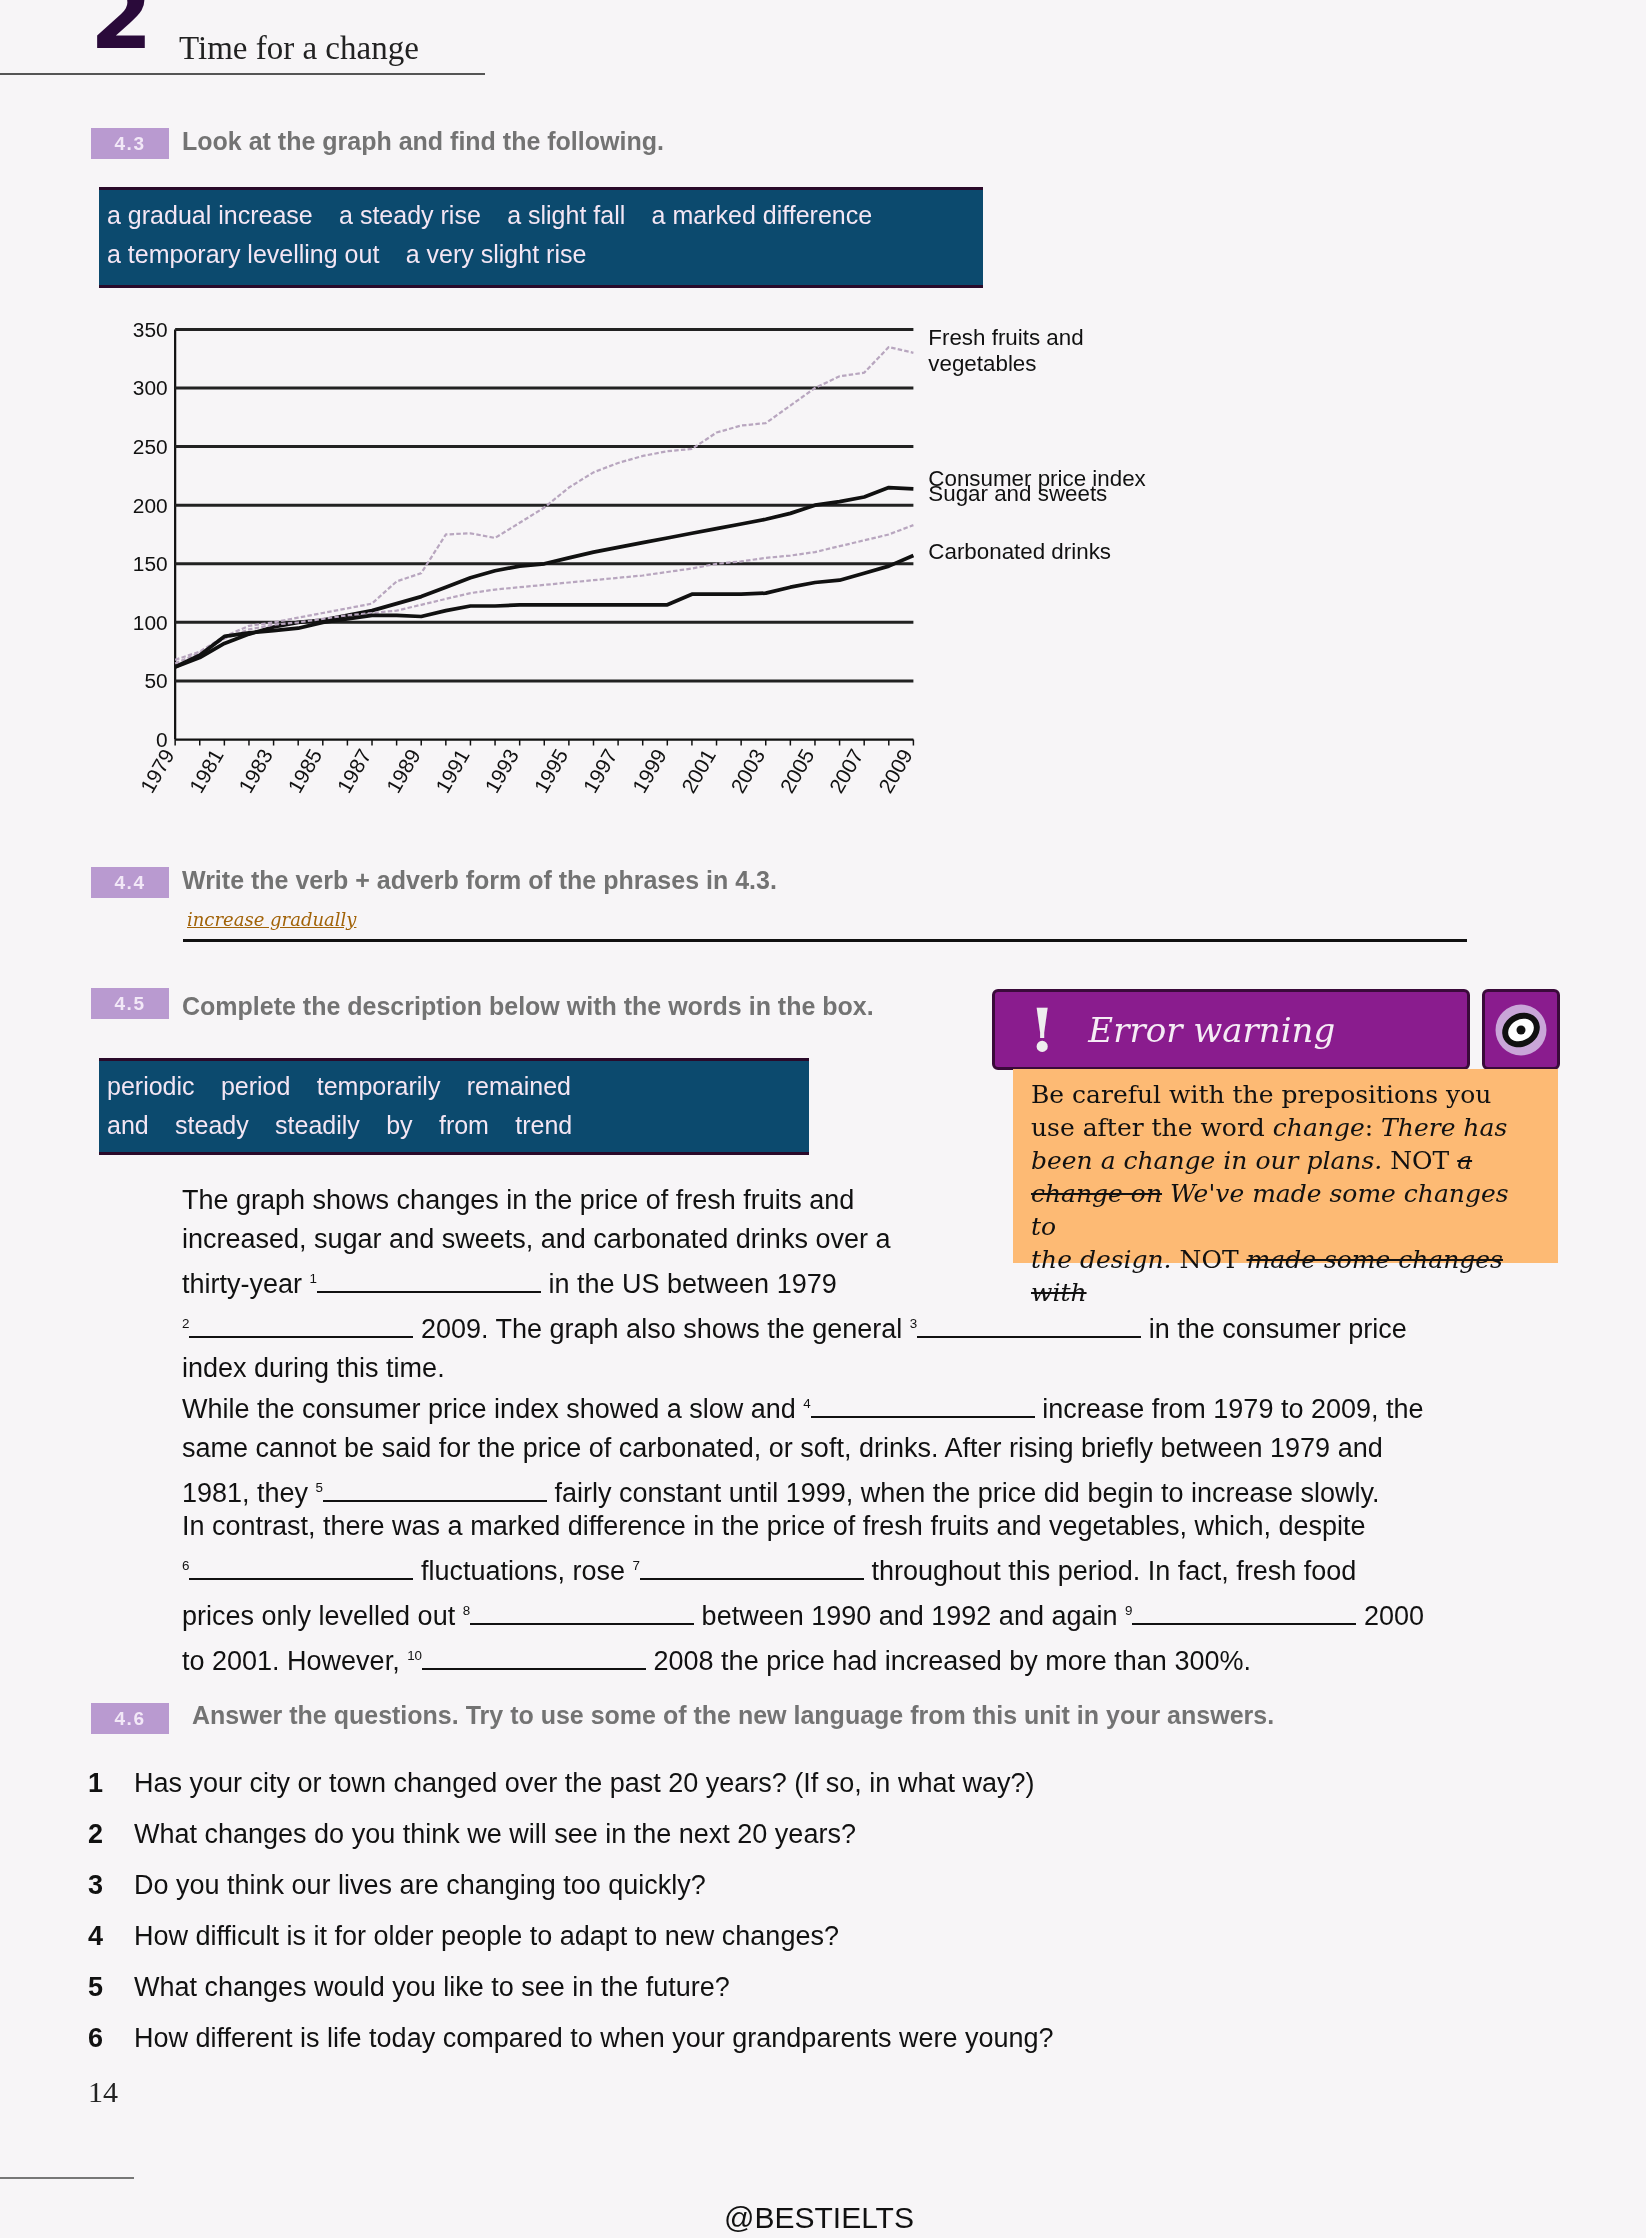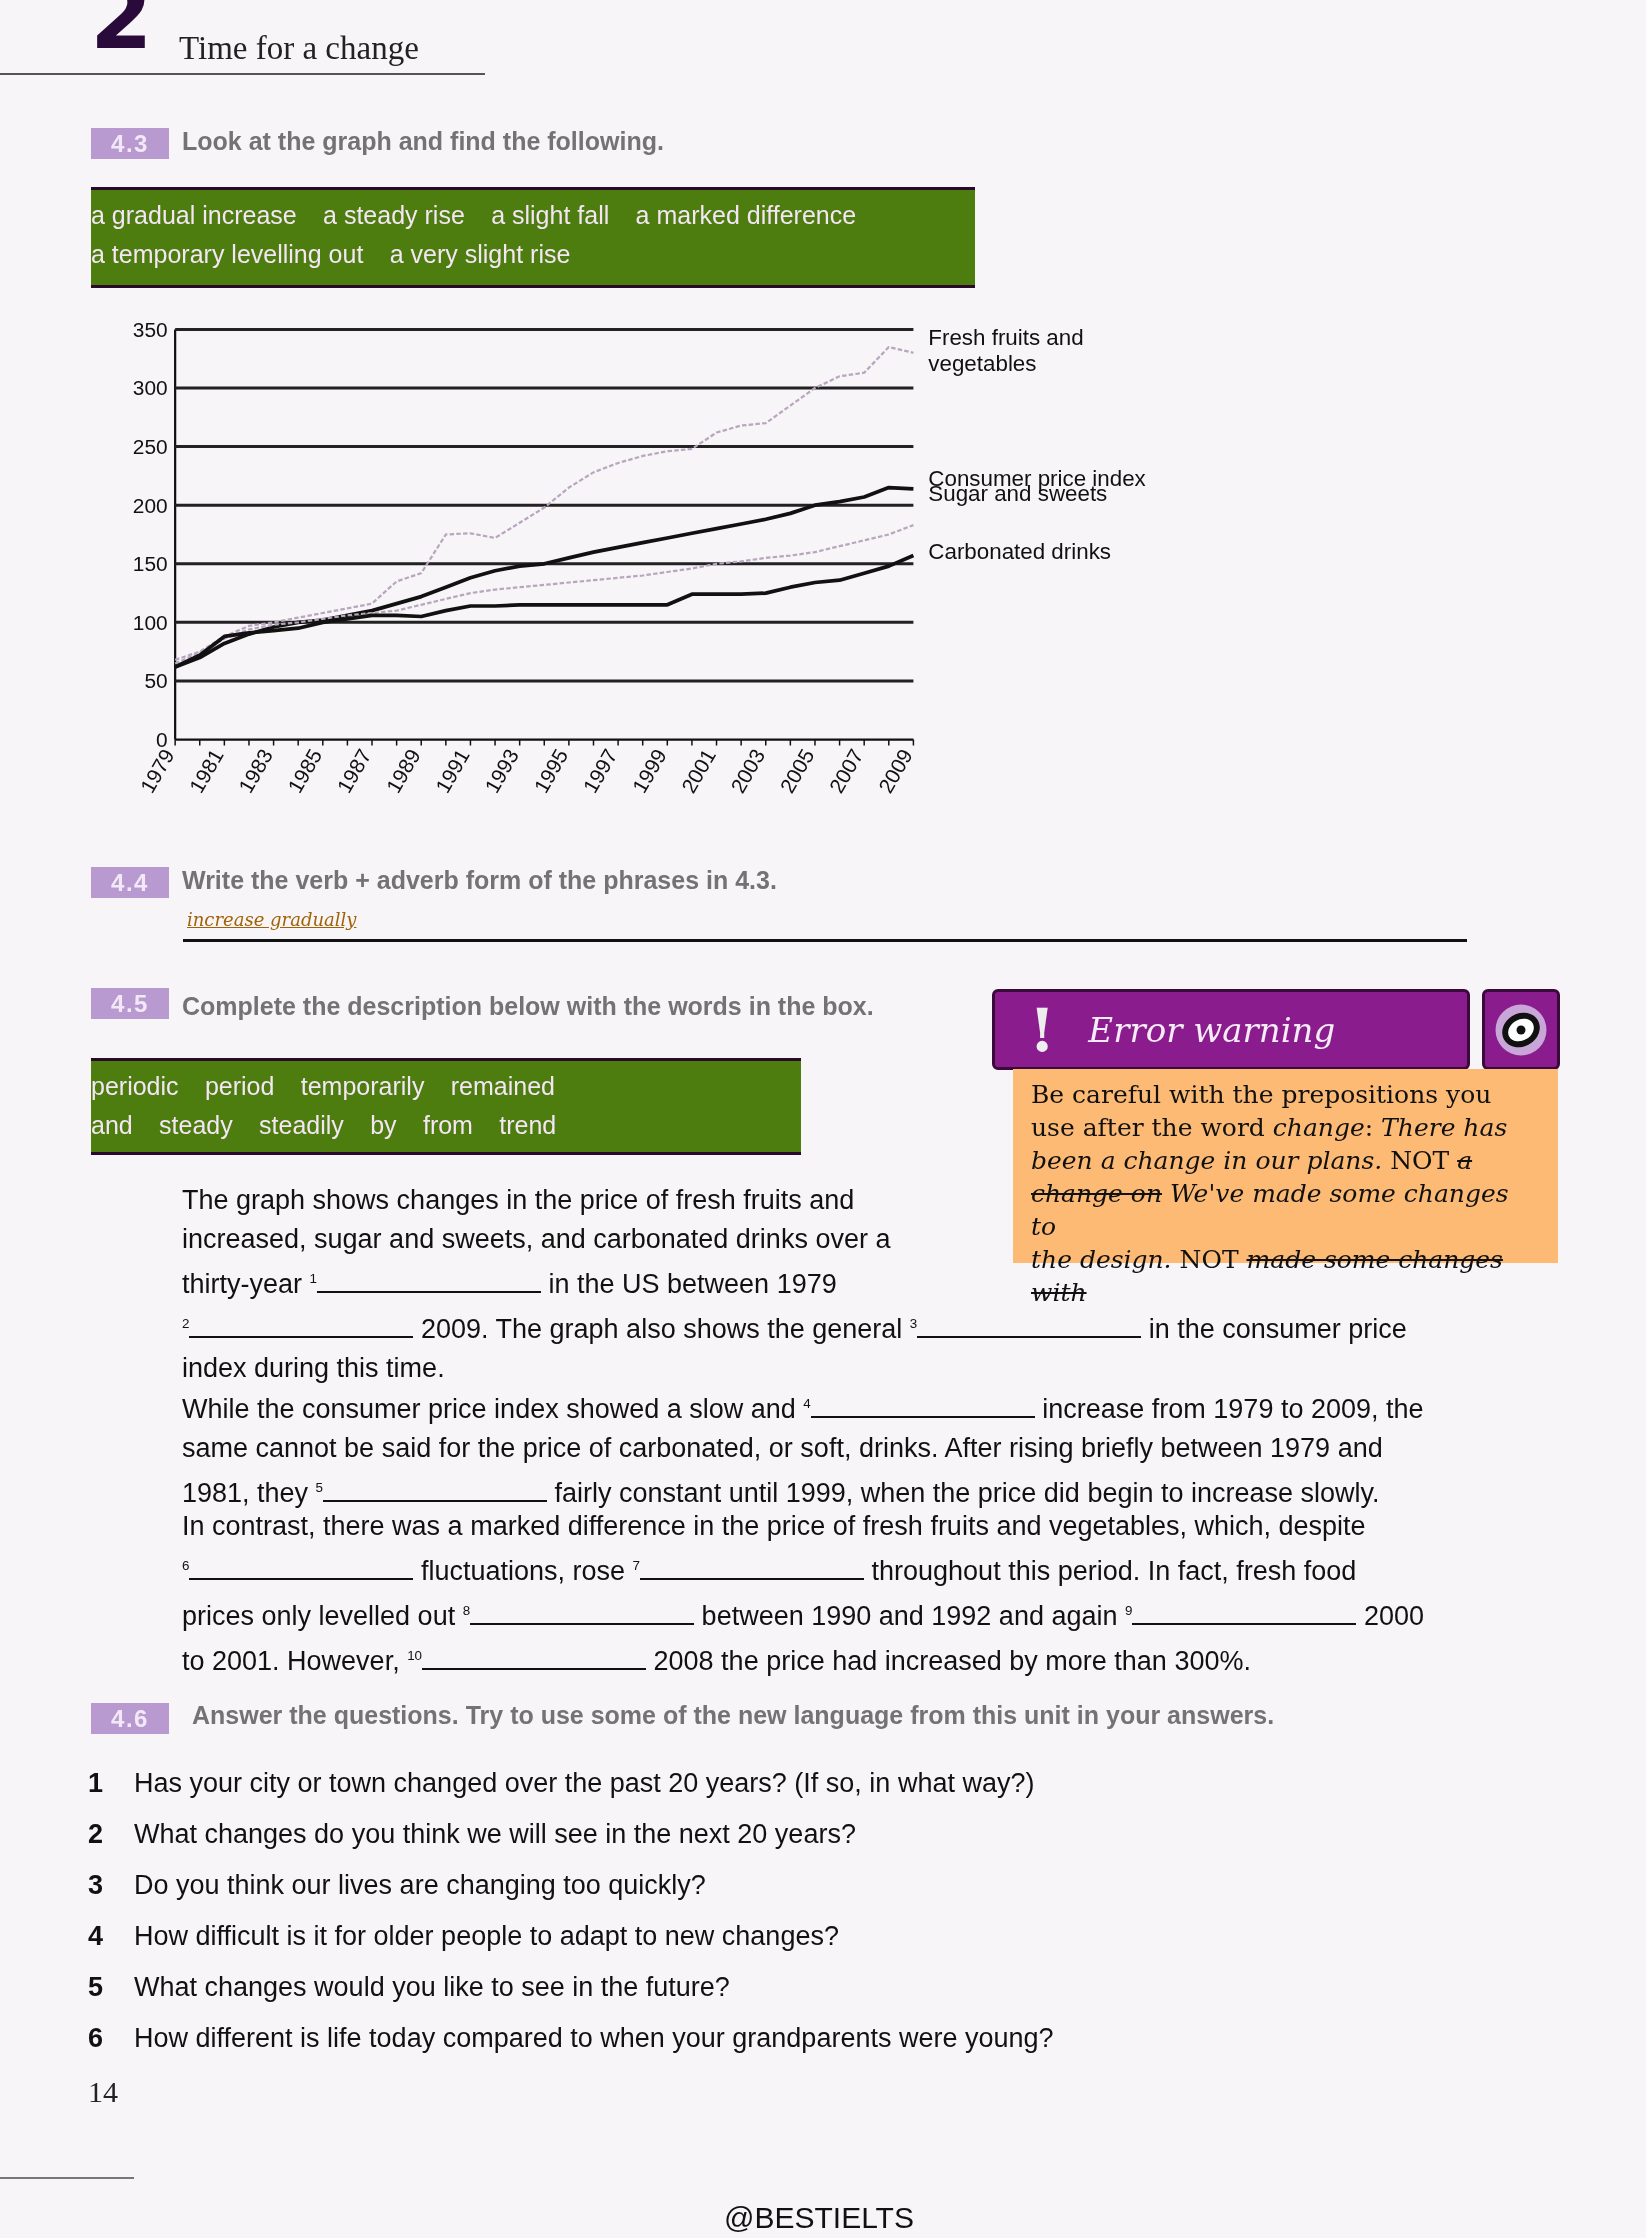--- a/index.html
+++ b/index.html
@@ -10,24 +10,24 @@
     color: #1a1a1a;
   }
   .abs { position: absolute; }
 
   
   .unit-num { left: 90px; top: -28px; font-family: "DejaVu Sans", sans-serif; font-weight: bold; font-size: 90px; color: #2a0a3a; line-height: 1; }
   .unit-title { left: 179px; top: 30px; font-family: "Liberation Serif", serif; font-size: 33px; color: #222; }
   .header-rule { left: 0; top: 73px; width: 485px; height: 2.2px; background: #555; }
 
   
-  .badge { width: 78px; height: 31px; background: #b99ad0; color: #f2e8f7; font-family: "Liberation Sans", sans-serif; font-weight: bold; font-size: 24px; display: flex; align-items: center; justify-content: center; letter-spacing: 1.5px; }
+  .badge { width: 78px; height: 31px; background: #b99ad0; color: #f2e8f7; font-family: "Liberation Sans", sans-serif; font-weight: bold; font-size: 19px; display: flex; align-items: center; justify-content: center; letter-spacing: 1.5px; }
   .sec-title { font-family: "Liberation Sans", sans-serif; font-weight: bold; font-size: 25px; color: #737373; }
 
-  .word-box { background: #4d7c0f; border-top: 3px solid #2a0a2a; border-bottom: 3px solid #2a0a2a; color: #f4e6f4; font-family: "Liberation Sans", sans-serif; font-size: 25px; line-height: 39px; padding: 6px 0; box-sizing: border-box; }
+  .word-box { background: #0c4a6e; border-top: 3px solid #2a0a2a; border-bottom: 3px solid #2a0a2a; color: #f4e6f4; font-family: "Liberation Sans", sans-serif; font-size: 25px; line-height: 39px; padding: 6px 8px; box-sizing: border-box; margin-left: 8px; }
   .word-box span { margin-right: 19.4px; white-space: nowrap; }
 
   
   #chart { left: 119px; top: 313px; width: 1119px; height: 522px; }
   .legend-label { font-family: "Liberation Sans", sans-serif; font-size: 30px; fill: #111; }
   .tick-label { font-family: "Liberation Sans", sans-serif; font-size: 28px; fill: #111; }
 
   
   .answer-line { left: 183px; top: 939px; width: 1284px; height: 3px; background: #111; }
   .handwritten { left: 187px; top: 909px; font-family: "DejaVu Serif", serif; font-style: italic; font-size: 18px; color: #a16207; text-decoration: underline; }

